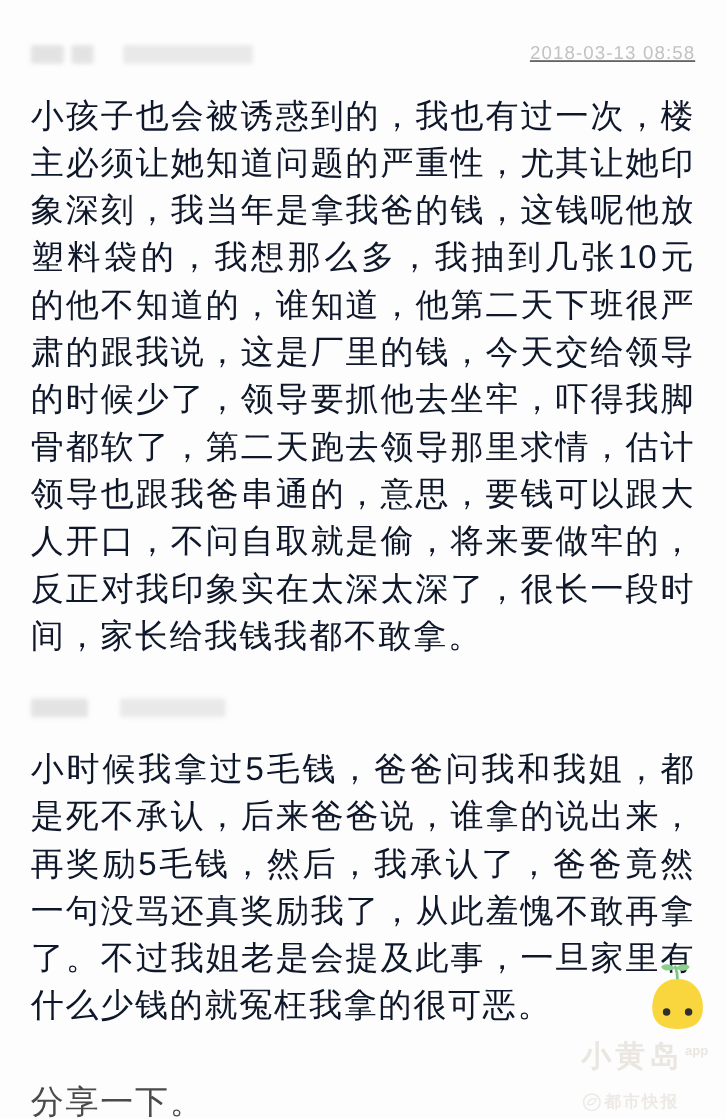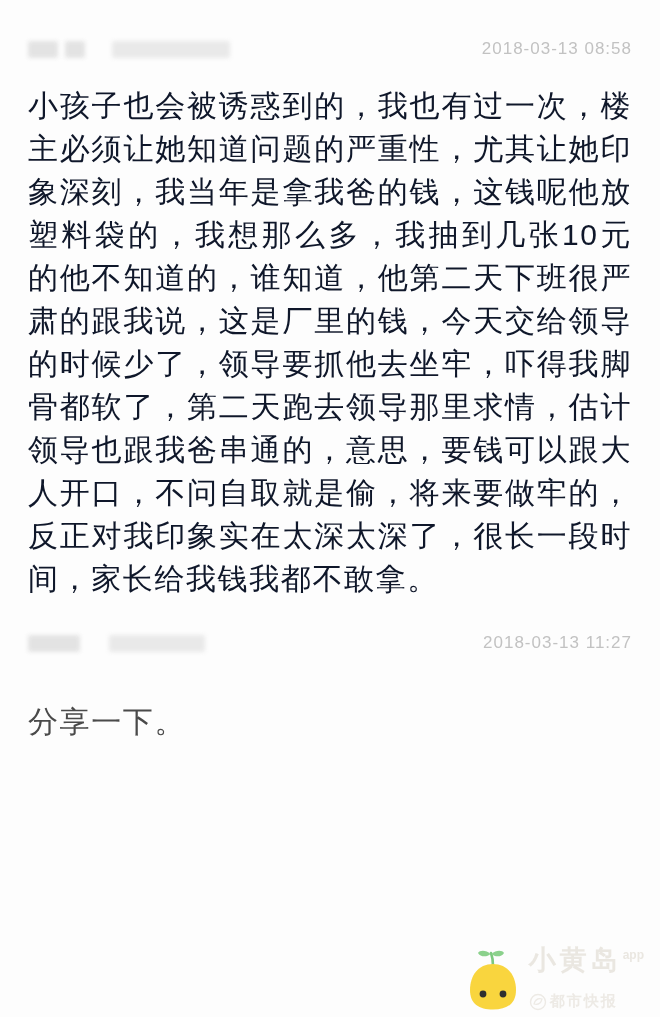--- a/index.html
+++ b/index.html
@@ -22,21 +22,21 @@
     box-sizing: border-box;
   }
 
   
   .comment-header {
     display: flex;
     justify-content: space-between;
     align-items: center;
     height: 26px;
   }
-  .comment-1 .comment-header { padding-top: 36px; }
+  .comment-1 .comment-header { padding-top: 36px; text-decoration: underline; }
   .comment-2 .comment-header { padding-top: 30px; }
 
   .username-redacted {
     display: flex;
     align-items: center;
     gap: 7px;
   }
   .blur-block {
     display: inline-block;
     height: 17px;
@@ -81,20 +81,21 @@
     font-weight: 300;
   }
 
   .watermark {
     position: absolute;
     right: 16px;
     bottom: 4px;
     display: flex;
     align-items: flex-end;
     gap: 8px;
+    flex-direction: column;
   }
   .wm-text { padding-bottom: 2px; }
   .wm-app {
     font-size: 27px;
     letter-spacing: 4px;
     color: #eae7e1;
     font-weight: bold;
     line-height: 1;
   }
   .wm-app sup {
@@ -131,22 +132,22 @@
     <p class="comment-body">小孩子也会被诱惑到的，我也有过一次，楼主必须让她知道问题的严重性，尤其让她印象深刻，我当年是拿我爸的钱，这钱呢他放塑料袋的，我想那么多，我抽到几张10元的他不知道的，谁知道，他第二天下班很严肃的跟我说，这是厂里的钱，今天交给领导的时候少了，领导要抓他去坐牢，吓得我脚骨都软了，第二天跑去领导那里求情，估计领导也跟我爸串通的，意思，要钱可以跟大人开口，不问自取就是偷，将来要做牢的，反正对我印象实在太深太深了，很长一段时间，家长给我钱我都不敢拿。</p>
   </section>
 
   <section class="comment comment-2">
     <div class="comment-header">
       <div class="username-redacted">
         <span class="blur-block blur-a"></span>
         <span class="blur-block blur-b"></span>
 
       </div>
-      <div class="timestamp">2018-03-13 11:27</div>
     </div>
+    <p class="comment-body">小时候我拿过5毛钱，爸爸问我和我姐，都是死不承认，后来爸爸说，谁拿的说出来，再奖励5毛钱，然后，我承认了，爸爸竟然一句没骂还真奖励我了，从此羞愧不敢再拿了。不过我姐老是会提及此事，一旦家里有什么少钱的就冤枉我拿的很可恶。</p>
   </section>
 
   <p class="share-note">分享一下。</p>
 
   <div class="watermark">
     <svg width="56" height="64" viewBox="0 0 56 64">
 
       <path d="M28,17 C28,12 27.5,8 26,4" fill="none" stroke="#7cc87e" stroke-width="2.6" stroke-linecap="round"></path>
 
       <path d="M25.5,5 C21,0.5 14.5,1 13,4 C15,8 22,8.5 25.5,5 Z" fill="#8bd18c"></path>

